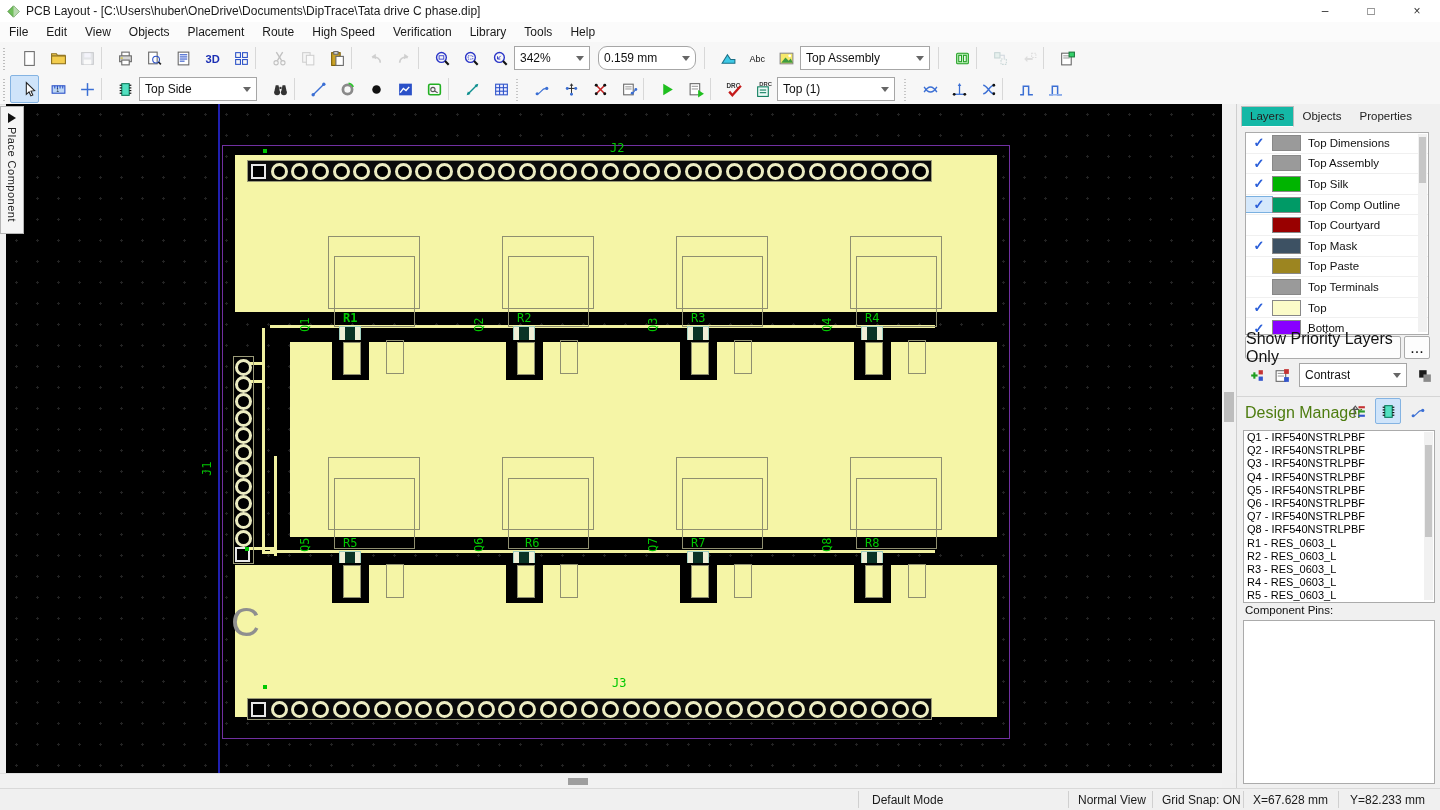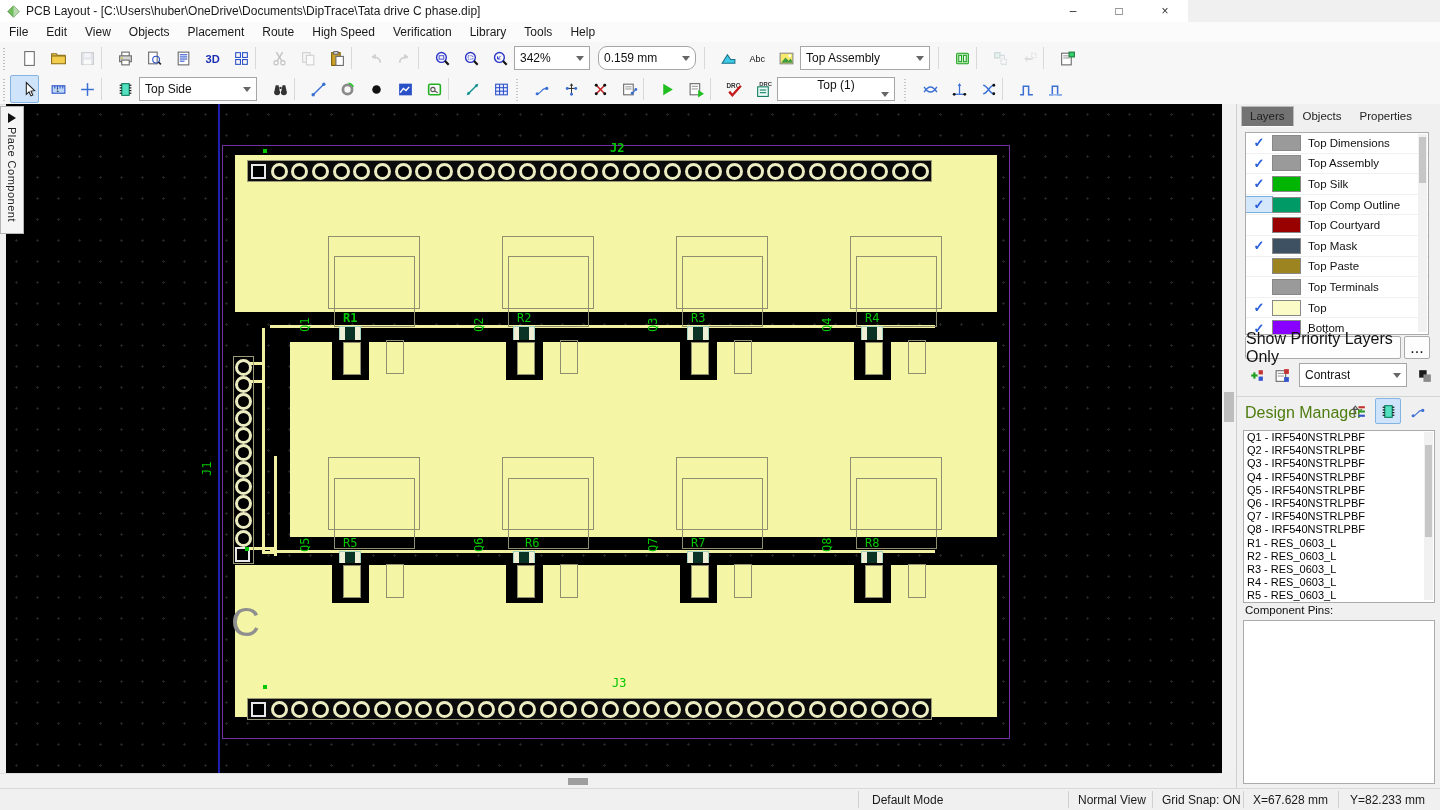--- a/index.html
+++ b/index.html
@@ -1,20 +1,20 @@
 <!DOCTYPE html>
 <html><head>
 <meta charset="utf-8">
 <style>
   html,body{margin:0;padding:0}
   body{width:1440px;height:810px;position:relative;overflow:hidden;background:#f0f0f0;
        font-family:"Liberation Sans",sans-serif;font-size:12px;color:#222;-webkit-font-smoothing:antialiased}
   .abs{position:absolute}
   
-  .titlebar{position:absolute;left:0;top:0;width:1188px;height:22px;background:#ffffff;
+  .titlebar{position:absolute;left:0;top:0;width:1440px;height:22px;background:#ffffff;
             display:flex;align-items:center;border-bottom:1px solid #ececec}
   .titlebar .logo{width:13px;height:13px;margin:0 6px 0 7px}
   .title-text{font-size:12px;color:#1a1a1a}
   .win-btns{margin-left:auto;display:flex;height:22px}
   .win-btn{width:46px;height:22px;display:flex;align-items:center;justify-content:center;font-size:12px;color:#333}
   .menubar{position:absolute;left:0;top:22px;width:1440px;height:20px;background:#fbfbfb;display:flex;align-items:center;border-bottom:1px solid #eee}
   .menu-item{padding:2px 9px;font-size:12px;color:#1a1a1a;cursor:default}
   
   .tb-row{position:absolute;left:0;width:1440px;background:#f7f7f7;display:flex;align-items:center;border-bottom:1px solid #e2e2e2}
   #toolbar1{top:42px;height:32px}
@@ -55,21 +55,21 @@
   .greendot{position:absolute;width:4px;height:4px;background:#00c800}
   
   .vscroll{position:absolute;left:1222px;top:104px;width:14px;height:669px;background:#f1f1f1}
   .vscroll .thumb{position:absolute;left:2px;top:288px;width:10px;height:30px;background:#bdbdbd}
   .hscroll{position:absolute;left:0;top:773px;width:1222px;height:15px;background:#f1f1f1;border-top:1px solid #e0e0e0}
   .hscroll .thumb{position:absolute;left:568px;top:4px;width:20px;height:7px;background:#9e9e9e}
   
   .panel{position:absolute;left:1236px;top:104px;width:204px;height:684px;background:#f0f0f0;border-left:1px solid #cfcfcf}
   .ptabs{position:absolute;left:4px;top:2px;display:flex;font-size:11.5px}
   .ptab{padding:3px 8px 4px 8px;border:1px solid transparent;color:#222}
-  .ptab.active{background:#737373;border-color:#bbb;border-bottom-color:#fdfdfd}
+  .ptab.active{background:#14b8a6;border-color:#bbb;border-bottom-color:#fdfdfd}
   .listbox{position:absolute;background:#fff;border:1px solid #ababab;overflow:hidden}
   .layer-row{height:19.6px;display:flex;align-items:center;border-bottom:1px solid #f0f0f0}
   .chk{width:26px;text-align:center;color:#2b5fd9;font-weight:bold;font-size:13px;flex:none}
   .chk.sel{background:#d5e8fb;outline:1px solid #7ab0e0}
   .swatch{width:27px;height:14px;border:1px solid #888;flex:none;margin-right:7px}
   .layer-name{font-size:11.5px;color:#111;white-space:nowrap}
   .sb{position:absolute;right:1px;width:9px;background:#f1f1f1}
   .sb .th{position:absolute;left:1px;width:7px;background:#c6c6c6}
   .pbtn{position:absolute;height:21px;background:#fdfdfd;border:1px solid #ababab;border-radius:2px;
         display:flex;align-items:center;justify-content:center;font-size:16px;color:#111}
@@ -449,21 +449,21 @@
       </svg>
     </div>
     <div class="tbtn">
       <svg width="17" height="17" viewBox="0 0 16 16">
         <text x="4" y="5" font-size="5.5" font-weight="bold" fill="#333" font-family="Liberation Sans">DRC</text>
         <rect x="2.5" y="5.5" width="10" height="9" fill="#eafaf6" stroke="#0a7a5a"></rect>
         <line x1="4.5" y1="8.5" x2="10.5" y2="8.5" stroke="#0a7a5a"></line>
         <line x1="4.5" y1="11" x2="10.5" y2="11" stroke="#0a7a5a"></line>
       </svg>
     </div>
-    <div class="combo" style="width: 106px; flex-direction: column;">
+    <div class="combo" style="width: 106px;">
       <span>Top (1)</span>
       <span class="chev"></span>
     </div>
     <div class="sepdot"></div>
     <div class="tbtn">
       <svg width="17" height="17" viewBox="0 0 16 16">
         <path d="M2 10.5c4-6.5 8-6.5 12 0" fill="none" stroke="#3b6fd4" stroke-width="1.3"></path>
         <path d="M2 5.5c4 6.5 8 6.5 12 0" fill="none" stroke="#3b6fd4" stroke-width="1.3"></path>
       </svg>
     </div>
@@ -813,21 +813,21 @@
     <div class="smdpad" style="left: 685px; top: 461px; width: 16px; height: 31px;"></div>
     <div class="outline" style="left: 728px; top: 460px; width: 16px; height: 32px;"></div>
     <div class="silk" style="left: 859px; top: 432px;">R8</div>
     <div class="res" style="left: 855px; top: 447px; width: 20px; height: 13px;">
       <i></i>
       <i></i>
     </div>
     <div class="blob" style="left: 848px; top: 459px; width: 37px; height: 40px;"></div>
     <div class="smdpad" style="left: 859px; top: 461px; width: 16px; height: 31px;"></div>
     <div class="outline" style="left: 902px; top: 460px; width: 16px; height: 32px;"></div>
-    <div class="silk" style="left: 604px; top: 37px; font-weight: bold;">J2</div>
+    <div class="silk" style="left: 604px; top: 37px;">J2</div>
     <div class="silk" style="left: 606px; top: 572px;">J3</div>
     <div class="silk rot" style="left: 208px; top: 358px;">J1</div>
     <div class="board-letter" style="left: 225px; top: 496px;">C</div>
     <div class="greendot" style="left: 257px; top: 45px; width: 4px; height: 4px;"></div>
     <div class="greendot" style="left: 257px; top: 581px; width: 4px; height: 4px;"></div>
     <div class="greendot" style="left: 239px; top: 443px; width: 4px; height: 4px;"></div>
   </div>
 
 <div class="vscroll">
     <div class="thumb"></div>

